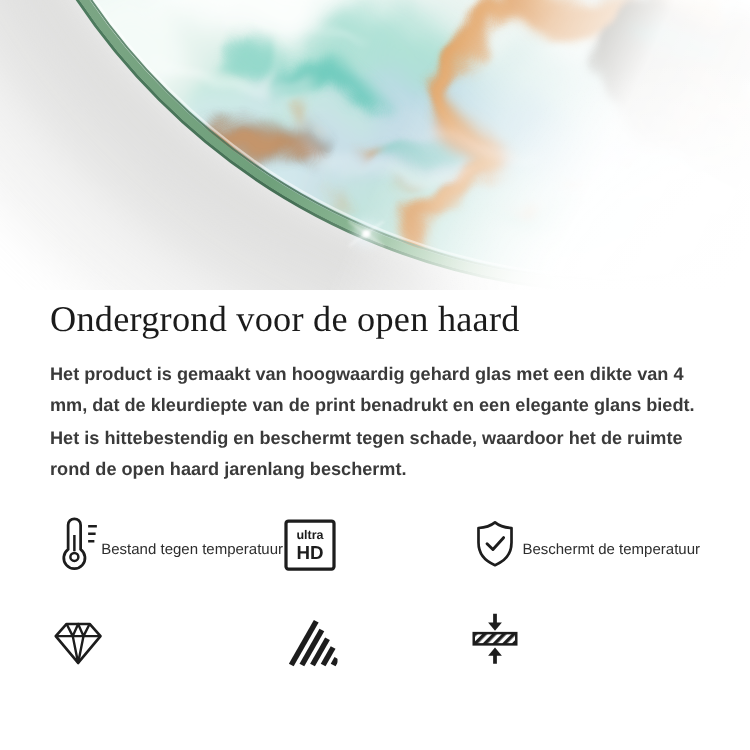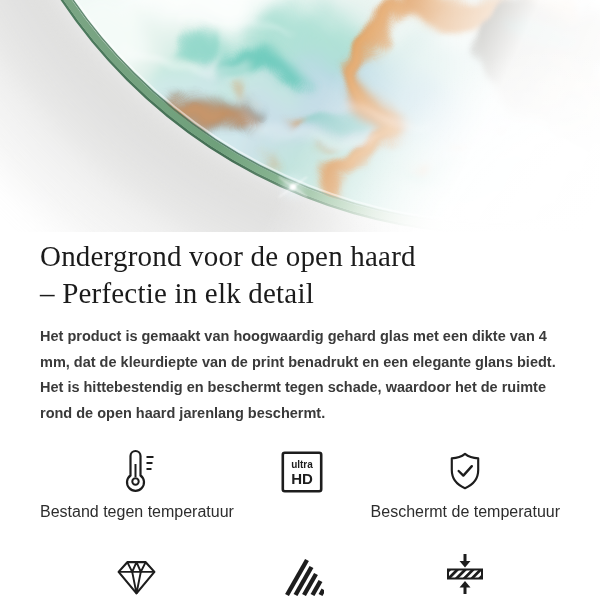--- a/index.html
+++ b/index.html
@@ -3,23 +3,23 @@
 <meta charset="utf-8">
 <style>
   html,body{margin:0;padding:0;}
   body{width:600px;height:600px;background:#ffffff;font-family:"Liberation Sans",sans-serif;overflow:hidden;}
   .page{position:relative;width:600px;height:600px;background:#ffffff;}
   .hero{position:relative;width:600px;height:232px;overflow:hidden;}
   .content{padding:0 40px;}
   .heading{font-family:"Liberation Serif",serif;font-weight:400;font-size:29px;line-height:1.26;color:#1b1b1b;margin:6px 0 0;letter-spacing:0.2px;}
   .desc{font-size:14.5px;line-height:1.76;color:#3a3a3a;margin:13px 0 0;max-width:541px;font-weight:bold;}
   .features{display:grid;grid-template-columns:1fr 1fr 1fr;row-gap:30px;margin-top:22px;}
-  .feature{display:flex;flex-direction:column;align-items:center;}
+  .feature{display:flex;flex-direction:row;align-items:center;}
   .icon-box{height:46px;display:flex;align-items:flex-end;justify-content:center;}
-  .label{margin-top:9px;font-size:16px;color:#2d2d2d;white-space:nowrap;}
+  .label{margin-top:9px;font-size:12px;color:#2d2d2d;white-space:nowrap;}
   .fi{stroke:#1d1d1d;fill:none;}
 </style>
 </head>
 <body>
 
 <div class="page">
 
   <div class="hero">
     <svg width="600" height="232" viewBox="0 0 600 232">
       <defs>
@@ -152,21 +152,20 @@
       </g>
 
       <rect width="600" height="232" fill="url(#fadeDiag)"></rect>
       <rect width="600" height="232" fill="url(#fadeCorner)"></rect>
     </svg>
   </div>
 
   <div class="content">
     <h1 class="heading">
       <span>Ondergrond voor de open haard</span><br>
-      <span>– Perfectie in elk detail</span>
     </h1>
     <p class="desc">Het product is gemaakt van hoogwaardig gehard glas met een dikte van 4 mm, dat de kleurdie­pte van de print benadrukt en een elegante glans biedt. Het is hittebestendig en beschermt tegen schade, waardoor het de ruimte rond de open haard jarenlang beschermt.</p>
 
     <div class="features">
 
       <div class="feature">
         <div class="icon-box">
           <svg width="41" height="46" viewBox="0 0 40 46">
             <path class="fi" d="M14,8 a5,5 0 0 1 10,0 v19.5 a8.5,8.5 0 1 1 -10,0 z" stroke-width="2.2"></path>
             <path class="fi" d="M19,16 v13" stroke-width="2"></path>

